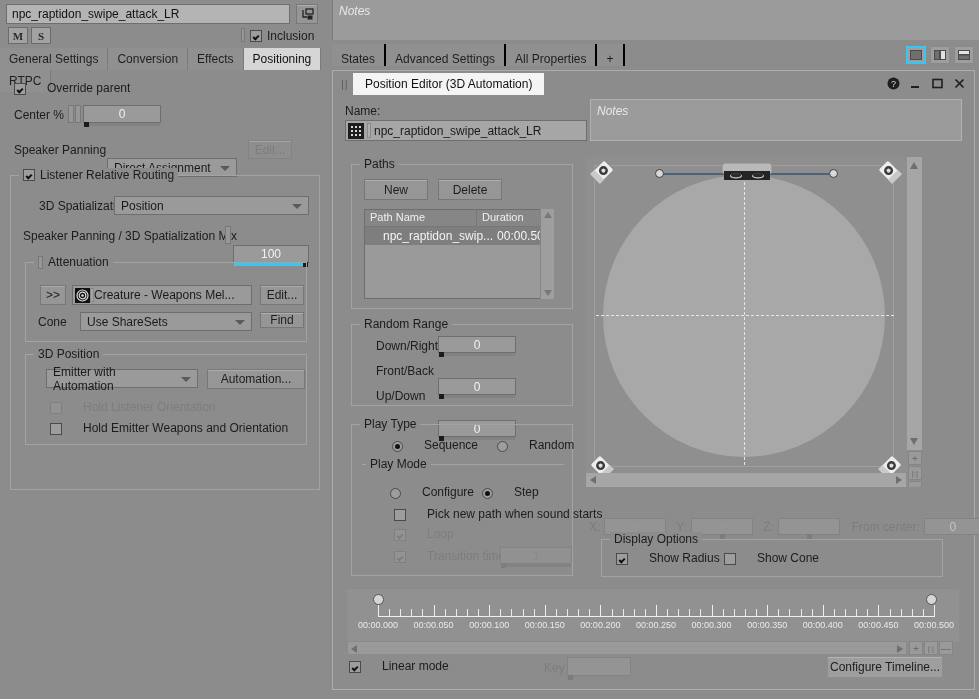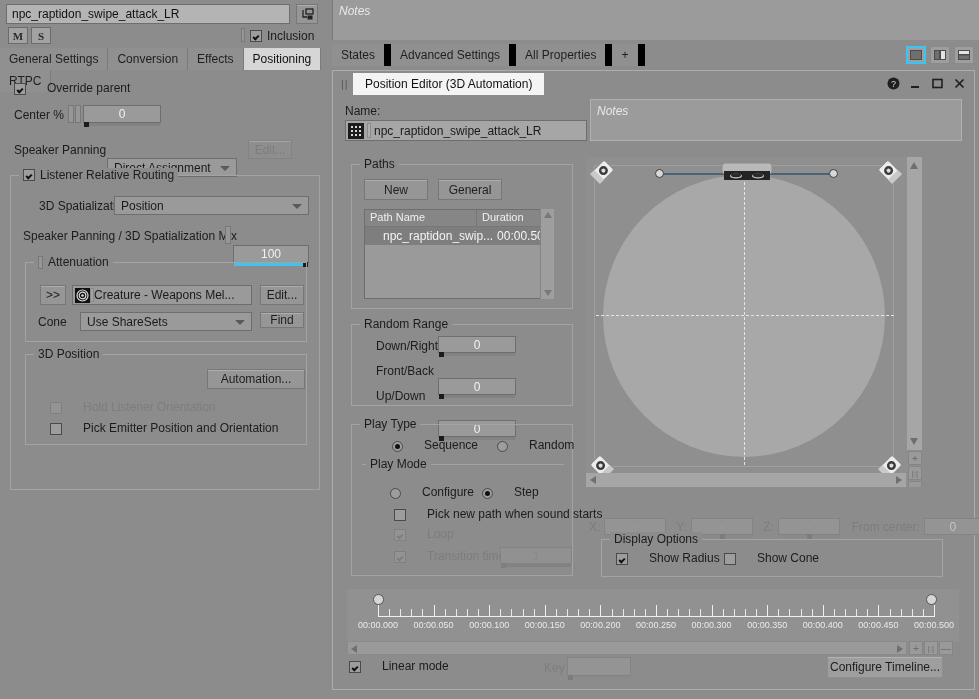--- a/index.html
+++ b/index.html
@@ -86,22 +86,22 @@
   .tab { height:22px; display:inline-flex; align-items:center; padding:0 9px;
          font-size:12px; color:#1f1f1f; border-right:1px solid #7b7b7b;
          background:#909090; float:left; }
   .tab.sel { background:#d6d6d6; color:#111; }
 
   
   #notesTop { left:332px; top:0; width:647px; height:40px; background:#9b9b9b; border-left:1px solid #7a7a7a; }
   #notesTop .ph { padding:4px 6px; color:#e8e8e8; font-style:italic; font-size:12px; }
 
   #rtabbar { left:332px; top:44px; width:647px; height:24px; background:#8c8c8c; }
-  .rtab { height:22px; display:inline-flex; align-items:center; padding:0 9px; font-size:12px;
-          color:#1f1f1f; background:#909090; border-right:7px solid #000000; float:left; }
+  .rtab { height:22px; display:inline-flex; align-items:flex-end; padding:0 9px; font-size:12px;
+          color:#1f1f1f; background:#909090; border-right:2px solid #000000; float:left; }
 
   .viewbtn { width:20px; height:18px; border:1px solid #8a8a8a; background:#9e9e9e;
              display:flex; align-items:center; justify-content:center; }
   .viewbtn.sel { border:2px solid #38c6f4; }
 
   #peWindow { left:332px; top:70px; width:643px; height:620px; background:#8c8c8c;
               border:1px solid #adadad; }
   #peTitleBar { position:absolute; left:0; top:0; width:100%; height:24px; background:#8c8c8c; }
   #peTitleTab { position:absolute; left:20px; top:2px; height:22px; background:#f4f4f4;
                 display:flex; align-items:center; padding:0 12px; font-size:12px; color:#111; }
@@ -247,30 +247,33 @@
       </div>
       <div class="abs btn" style="left:234px;top:49px;width:44px;height:16px;">
         <span>Find</span>
       </div>
     </div>
 
     <div class="group" style="left:14px;top:178px;width:282px;height:91px;">
       <div class="gtitle">
         <span>3D Position</span>
       </div>
+      <div class="abs combo" style="left:20px;top:14px;width:152px;height:19px;">
+        <span>Emitter with Automation</span>
+      </div>
       <div class="abs btn" style="left:181px;top:14px;width:98px;height:20px;">
         <span>Automation...</span>
       </div>
       <div class="abs chkrow" style="left:24px;top:45px;">
         <span class="chk dis"></span>
         <span class="lbl dis">Hold Listener Orientation</span>
       </div>
       <div class="abs chkrow" style="left:24px;top:66px;">
         <span class="chk"></span>
-        <span class="lbl">Pick Emitter Position and Orientation</span>
+        <span class="lbl">Hold Emitter Weapons and Orientation</span>
       </div>
     </div>
   </div>
 </div>
 
 <div class="abs" id="notesTop">
   <div class="ph">Notes</div>
 </div>
 
 <div class="abs" id="rtabbar">
@@ -365,21 +368,21 @@
   </div>
 
   <div class="group" style="left:18px;top:93px;width:222px;height:145px;">
     <div class="gtitle">
       <span>Paths</span>
     </div>
     <div class="abs btn" style="left:12px;top:14px;width:64px;height:21px;">
       <span>New</span>
     </div>
     <div class="abs btn" style="left:86px;top:14px;width:64px;height:21px;">
-      <span>General</span>
+      <span>Delete</span>
     </div>
 
     <div class="abs" style="left:12px;top:44px;width:190px;height:90px;border:1px solid #6e6e6e;background:#9a9a9a;overflow:hidden;">
       <div id="pathHeader" style="display:flex;height:17px;background:#868686;border-bottom:1px solid #777;font-size:11px;color:#f0f0f0;">
           <div style="padding: 1px 5px; flex: 1 1 0%; border-right: 1px solid rgb(119, 119, 119);">Path Name</div>
           <div style="padding: 1px 5px; width: 76px;">Duration</div>
         </div>
       <div id="pathRows">
           <div style="display: flex; height: 18px; align-items: center; font-size: 12px; color: rgb(244, 244, 244); background: rgb(126, 126, 126);">
             <div style="flex: 1 1 0%; padding-left: 18px;">npc_raptidon_swip...</div>

